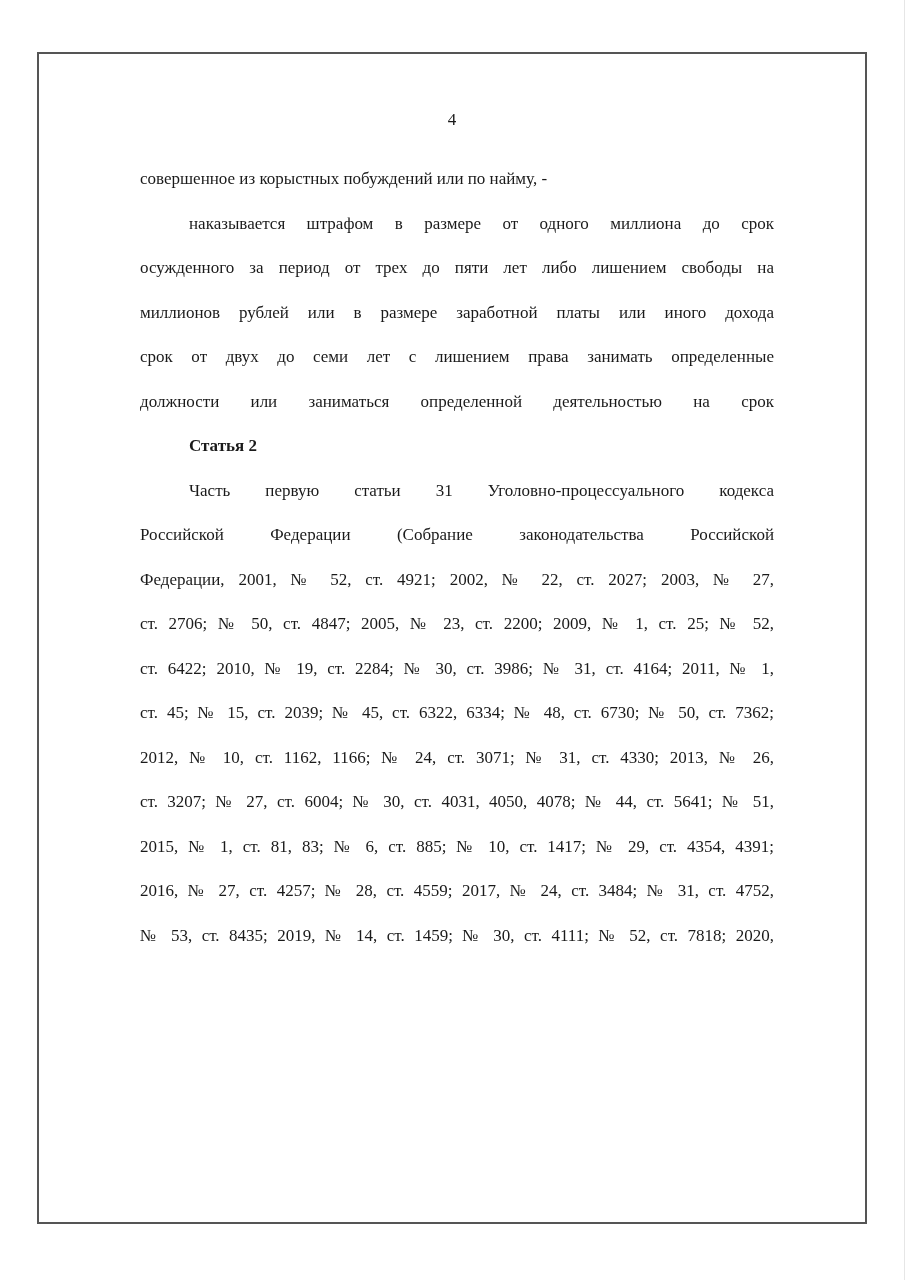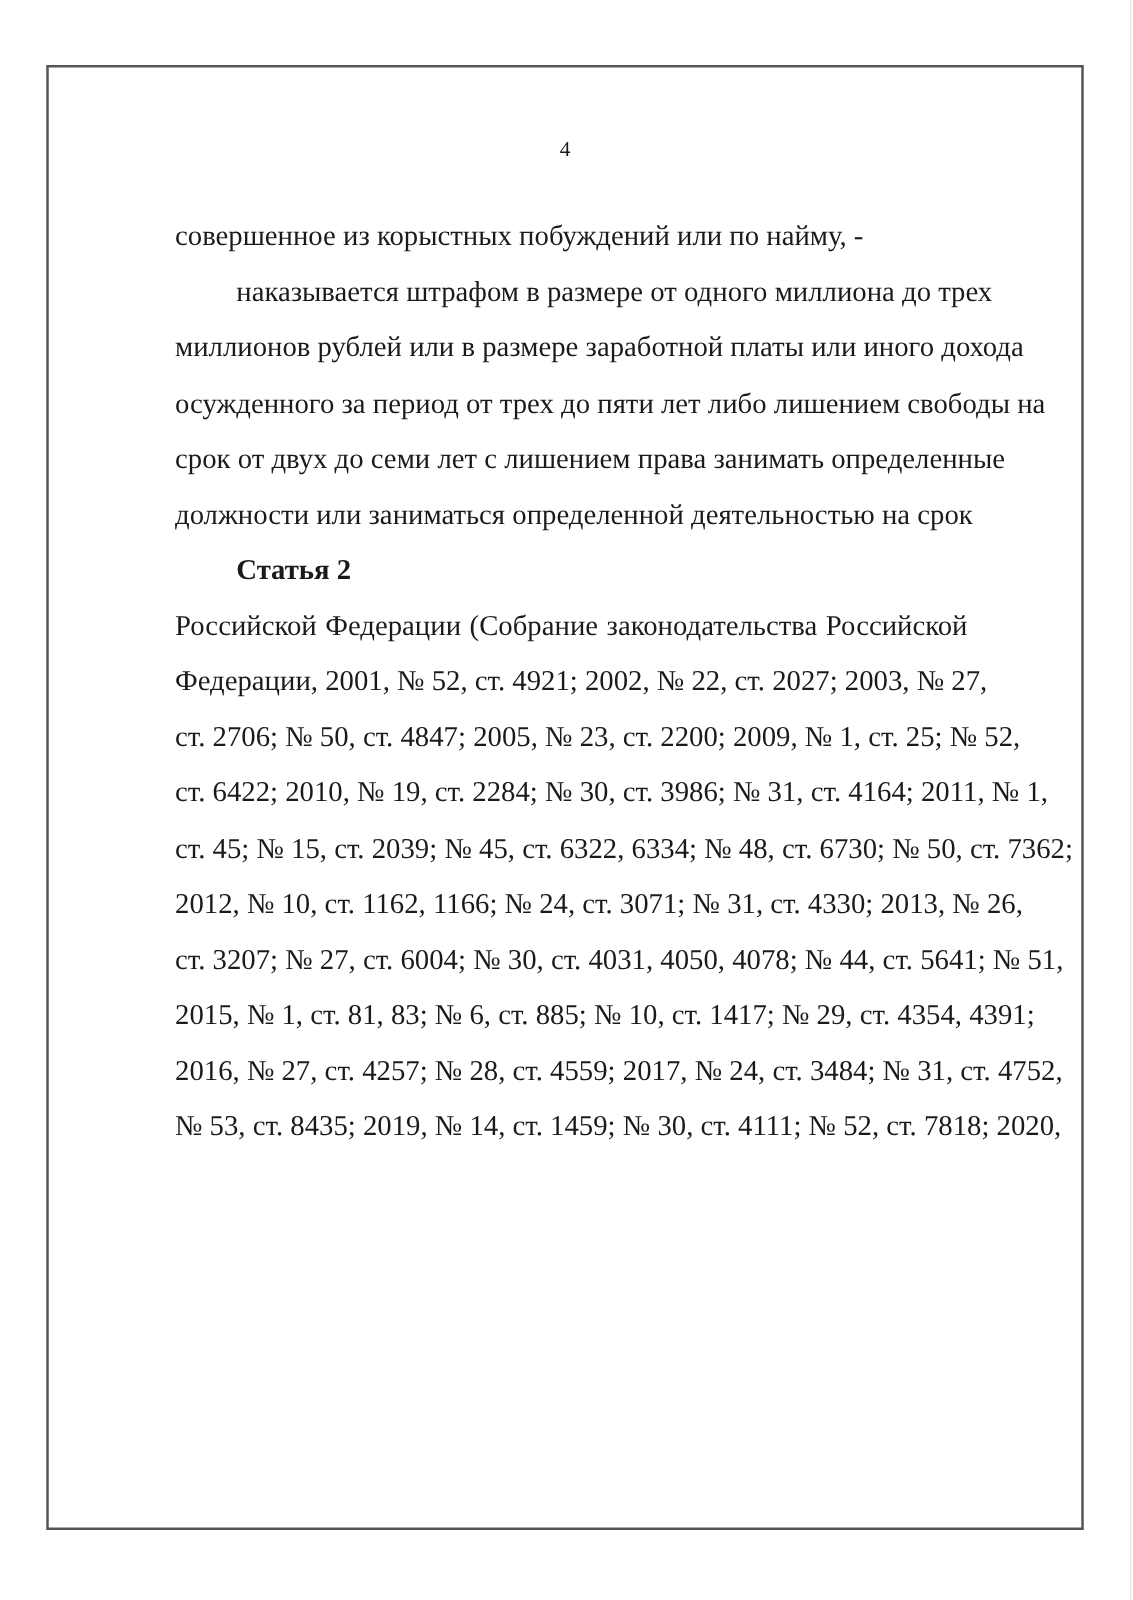--- a/index.html
+++ b/index.html
@@ -10,43 +10,44 @@
   .right-edge { position:absolute; left:904px; top:0; width:1px; height:1280px; background:#e6e6e6; }
   .page {
     position:absolute; left:37px; top:52px; width:830px; height:1172px;
     border:2px solid #555555; box-sizing:border-box; background:#ffffff;
   }
   .page-number {
     position:absolute; left:0; width:100%; top:56px; text-align:center;
     font-size:17px;
   }
   .body-text {
-    position:absolute; left:101px; top:113px; width:634px;
-    font-size:23px; line-height:44.5px;
+    position:absolute; left:101px; top:103px; width:634px;
+    font-size:17px; line-height:44.5px;
   }
   .line { display:block; white-space:nowrap; text-align:justify; text-align-last:justify; height:44.5px; }
   .line.last { text-align-last:left; }
   .indent { padding-left:49px; }
   .heading { font-weight:bold; text-align-last:left; }
 </style>
 </head>
 <body>
 
 <div class="right-edge"></div>
 
 <div class="page">
   <div class="page-number">4</div>
   <div class="body-text" id="body-text">
       <span class="line last">совершенное из корыстных побуждений или по найму, -</span>
-      <span class="line indent">наказывается штрафом в размере от одного миллиона до трех</span>
+      <span class="line indent">наказывается штрафом в размере от одного миллиона до срок</span>
+      <span class="line">осужденного за период от трех до пяти лет либо лишением свободы на</span>
       <span class="line">миллионов рублей или в размере заработной платы или иного дохода</span>
-      <span class="line">осужденного за период от трех до пяти лет либо лишением свободы на</span>
       <span class="line">срок от двух до семи лет с лишением права занимать определенные</span>
       <span class="line">должности или заниматься определенной деятельностью на срок</span>
       <span class="line indent last heading">Статья 2</span>
+      <span class="line indent">Часть первую статьи 31 Уголовно-процессуального кодекса</span>
       <span class="line">Российской Федерации (Собрание законодательства Российской</span>
       <span class="line">Федерации, 2001, № 52, ст. 4921; 2002, № 22, ст. 2027; 2003, № 27,</span>
       <span class="line">ст. 2706; № 50, ст. 4847; 2005, № 23, ст. 2200; 2009, № 1, ст. 25; № 52,</span>
       <span class="line">ст. 6422; 2010, № 19, ст. 2284; № 30, ст. 3986; № 31, ст. 4164; 2011, № 1,</span>
       <span class="line">ст. 45; № 15, ст. 2039; № 45, ст. 6322, 6334; № 48, ст. 6730; № 50, ст. 7362;</span>
       <span class="line">2012, № 10, ст. 1162, 1166; № 24, ст. 3071; № 31, ст. 4330; 2013, № 26,</span>
       <span class="line">ст. 3207; № 27, ст. 6004; № 30, ст. 4031, 4050, 4078; № 44, ст. 5641; № 51,</span>
       <span class="line">2015, № 1, ст. 81, 83; № 6, ст. 885; № 10, ст. 1417; № 29, ст. 4354, 4391;</span>
       <span class="line">2016, № 27, ст. 4257; № 28, ст. 4559; 2017, № 24, ст. 3484; № 31, ст. 4752,</span>
       <span class="line">№ 53, ст. 8435; 2019, № 14, ст. 1459; № 30, ст. 4111; № 52, ст. 7818; 2020,</span>

